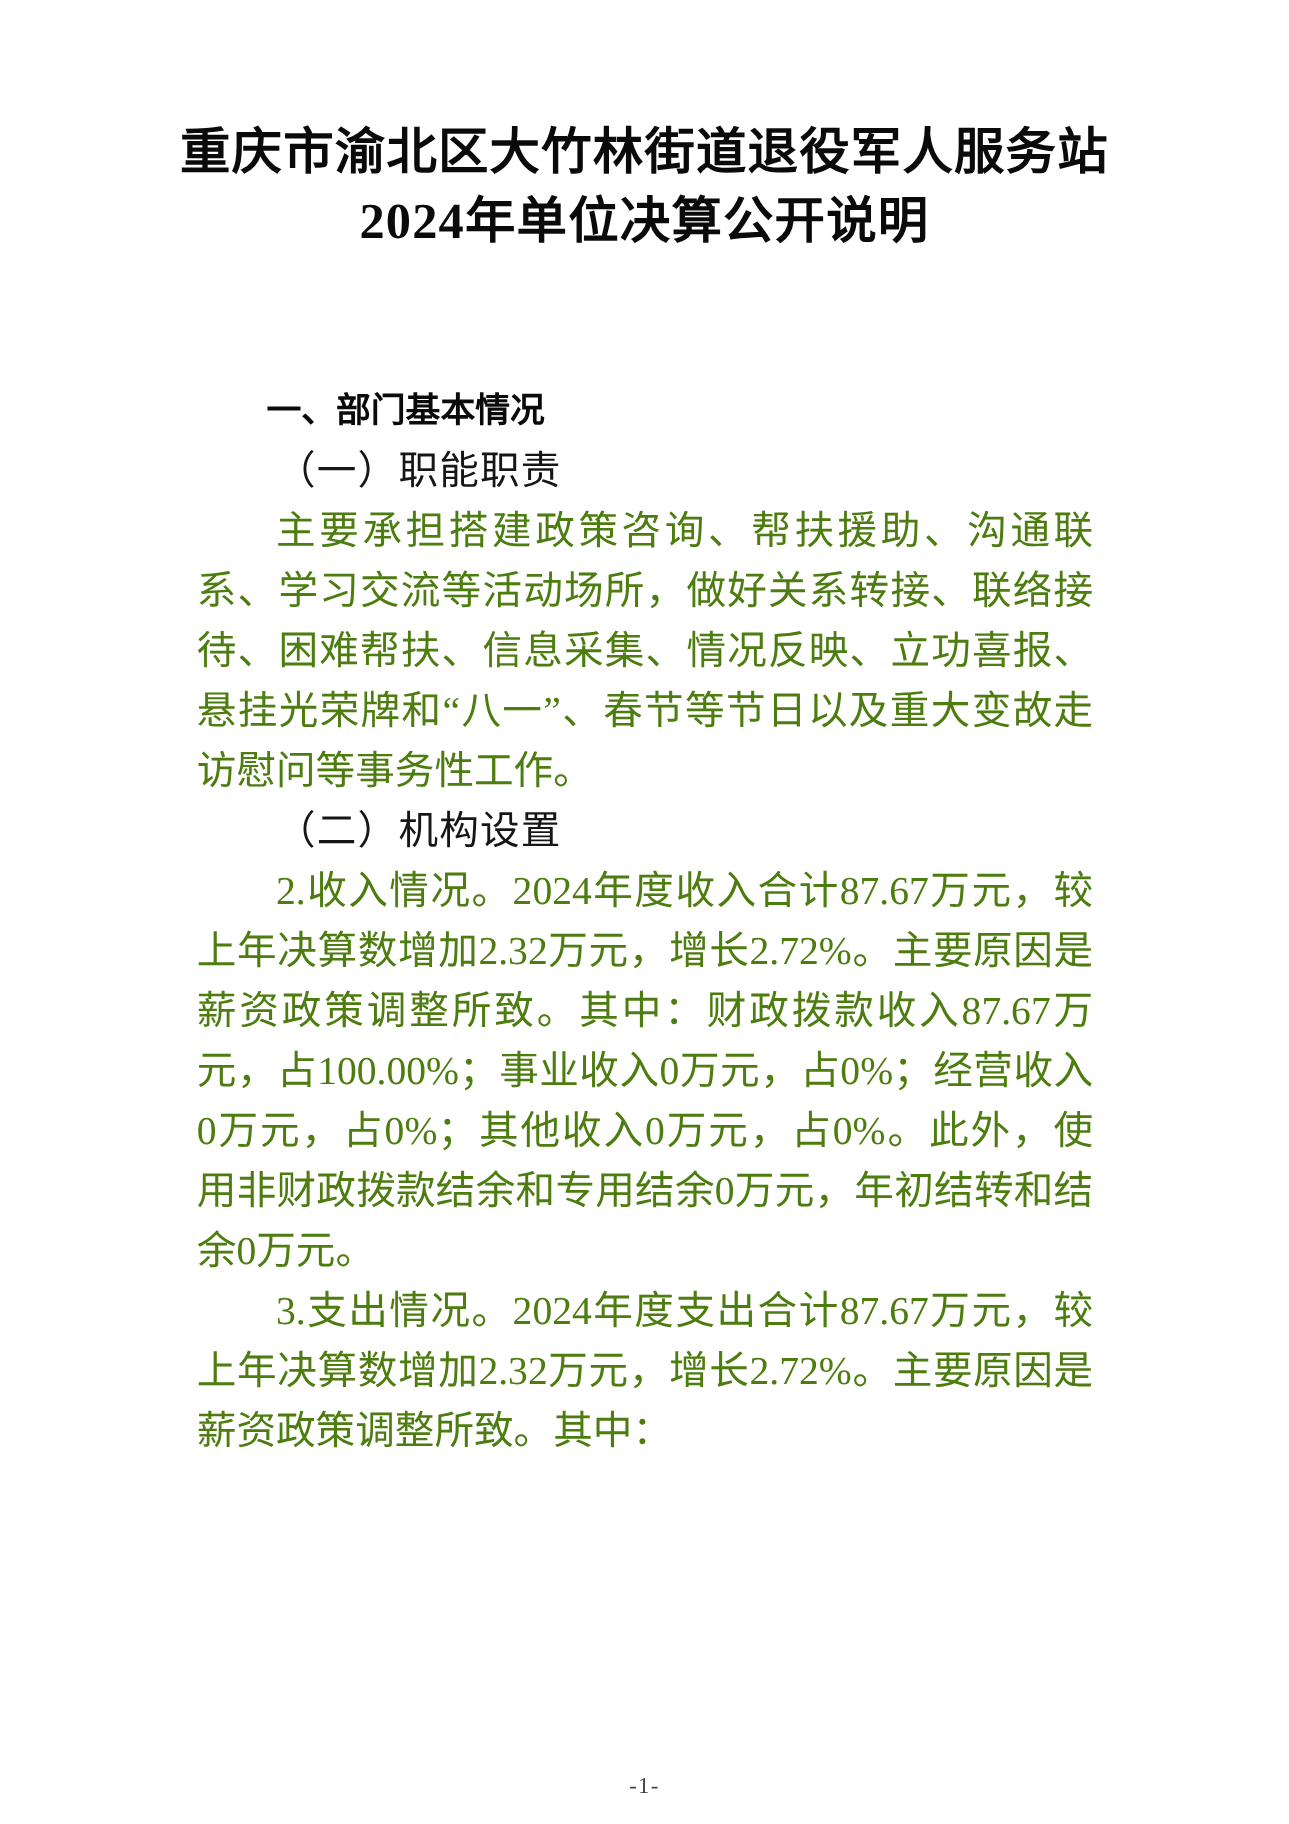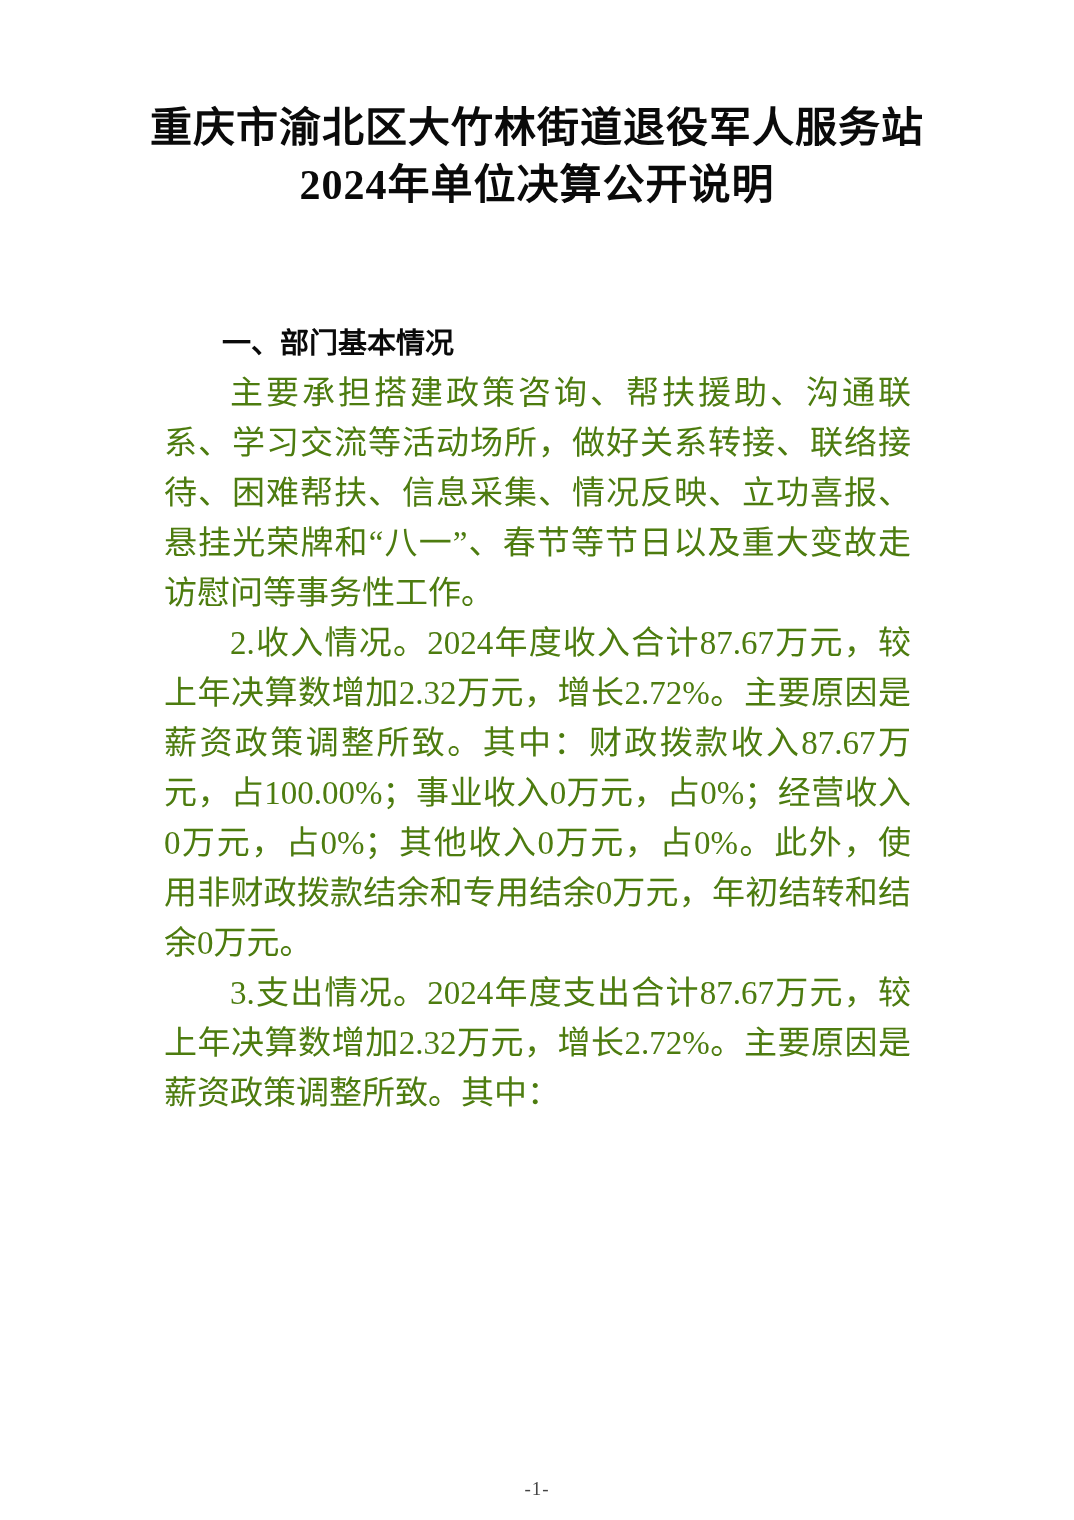--- a/index.html
+++ b/index.html
@@ -69,20 +69,22 @@
 
 <div class="page">
 
   <header class="title-block">
     <div>重庆市渝北区大竹林街道退役军人服务站</div>
     <div>2024年单位决算公开说明</div>
   </header>
 
   <main class="content">
     <h2 class="h1">一、部门基本情况</h2>
+    <h3 class="h2">（一）职能职责</h3>
     <p class="body-para">主要承担搭建政策咨询、帮扶援助、沟通联系、学习交流等活动场所，做好关系转接、联络接待、困难帮扶、信息采集、情况反映、立功喜报、悬挂光荣牌和“八一”、春节等节日以及重大变故走访慰问等事务性工作。</p>
+    <h3 class="h2">（二）机构设置</h3>
     <p class="body-para">2.收入情况。2024年度收入合计87.67万元，较上年决算数增加2.32万元，增长2.72%。主要原因是薪资政策调整所致。其中：财政拨款收入87.67万元，占100.00%；事业收入0万元，占0%；经营收入0万元，占0%；其他收入0万元，占0%。此外，使用非财政拨款结余和专用结余0万元，年初结转和结余0万元。</p>
     <p class="body-para">3.支出情况。2024年度支出合计87.67万元，较上年决算数增加2.32万元，增长2.72%。主要原因是薪资政策调整所致。其中：</p>
   </main>
 
   <footer class="footer">-1-</footer>
 
 </div>
 
 </body></html>

